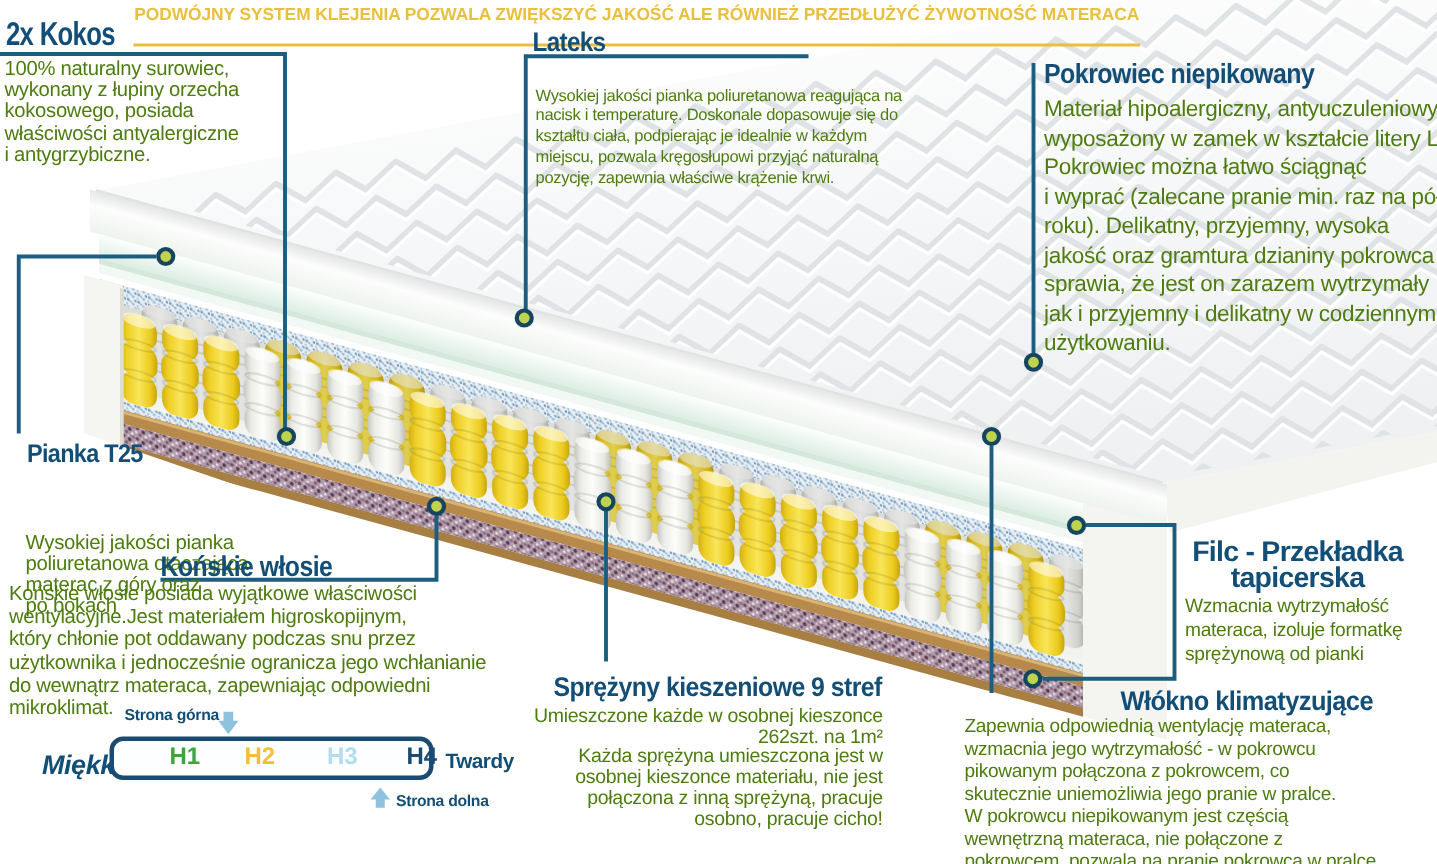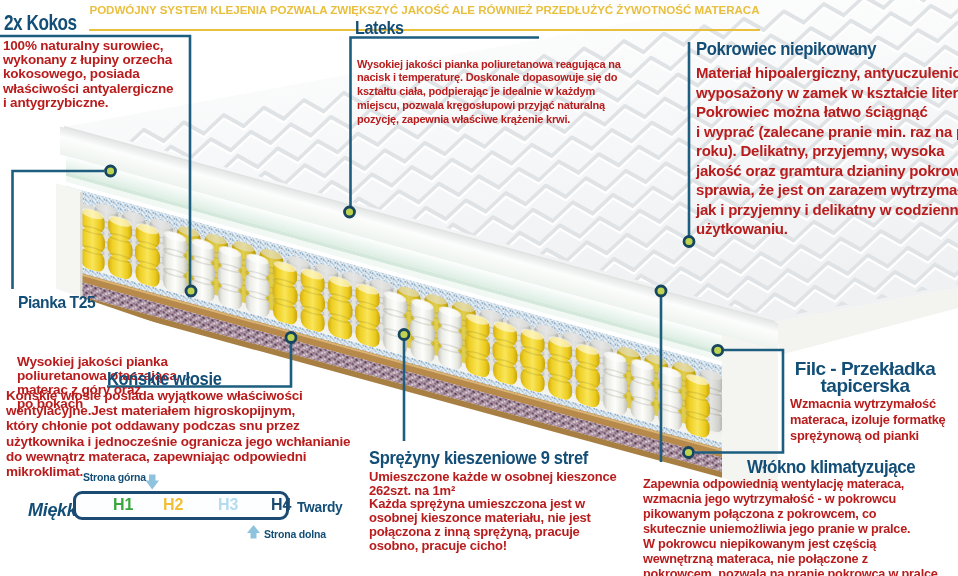--- a/index.html
+++ b/index.html
@@ -1,20 +1,20 @@
 <!DOCTYPE html>
 <html><head>
 <meta charset="utf-8">
 <style>
   html,body{margin:0;padding:0;}
   body{width:958px;height:576px;position:relative;overflow:hidden;background:#ffffff;
        font-family:"Liberation Sans",sans-serif;}
   .abs{position:absolute;}
   .h{font-weight:700;color:#134e77;letter-spacing:-0.3px;white-space:pre;}
-  .b{font-weight:700;color:#b91c1c;white-space:pre;letter-spacing:-0.2px;}
+  .b{font-weight:400;color:#4d7c0f;white-space:pre;letter-spacing:-0.2px;}
   #banner{top:3px;left:0;width:849px;text-align:center;font-size:11.6px;font-weight:700;
           color:#e9bf3e;letter-spacing:-0.05px;}
   #banner span{border-bottom:2px solid #e9bf3e;padding-bottom:13px;}
   svg{position:absolute;top:0;left:0;}
   .zz,.zzh{fill:none;stroke-linejoin:round;stroke-linecap:round;}
   .zz{stroke:#dfe3e6;stroke-width:4.6;}
   .zzh{stroke:#ffffff;stroke-width:2.2;}
   .cl{fill:none;stroke:#1d5e80;stroke-width:2.6;}
   .cd{fill:#bed34e;stroke:#16455f;stroke-width:2.8;}
   .crease{fill:none;stroke:rgba(60,60,40,0.13);stroke-width:1.4;}
@@ -275,21 +275,21 @@
 
 <div class="abs h" style="left:107px;top:368px;font-size:19px;letter-spacing:-0.4px;transform:scaleX(0.87);transform-origin:left top;">Końskie włosie</div>
 <div class="abs b" style="left:6px;top:388px;font-size:13.5px;line-height:15.2px;">Końskie włosie posiada wyjątkowe właściwości
 wentylacyjne.Jest materiałem higroskopijnym,
 który chłonie pot oddawany podczas snu przez
 użytkownika i jednocześnie ogranicza jego wchłanianie
 do wewnątrz materaca, zapewniając odpowiedni
 mikroklimat.</div>
 
 <div class="abs h" style="left:369px;top:447.5px;font-size:18px;letter-spacing:-0.4px;transform:scaleX(0.92);transform-origin:left top;">Sprężyny kieszeniowe 9 stref</div>
-<div class="abs b" style="left:369px;top:470px;font-size:13px;line-height:13.7px;">Umieszczone każde w osobnej kieszonce
+<div class="abs b" style="left:356px;top:470px;font-size:13px;line-height:13.7px;text-align:right;">Umieszczone każde w osobnej kieszonce
 262szt. na 1m²
 Każda sprężyna umieszczona jest w
 osobnej kieszonce materiału, nie jest
 połączona z inną sprężyną, pracuje
 osobno, pracuje cicho!</div>
 
 <div class="abs h" style="left:790px;top:361px;font-size:19px;line-height:16.5px;letter-spacing:-0.5px;text-align:center;width:150px;">Filc - Przekładka
 tapicerska</div>
 <div class="abs b" style="left:790px;top:396px;font-size:12.8px;line-height:15.8px;">Wzmacnia wytrzymałość
 materaca, izoluje formatkę

